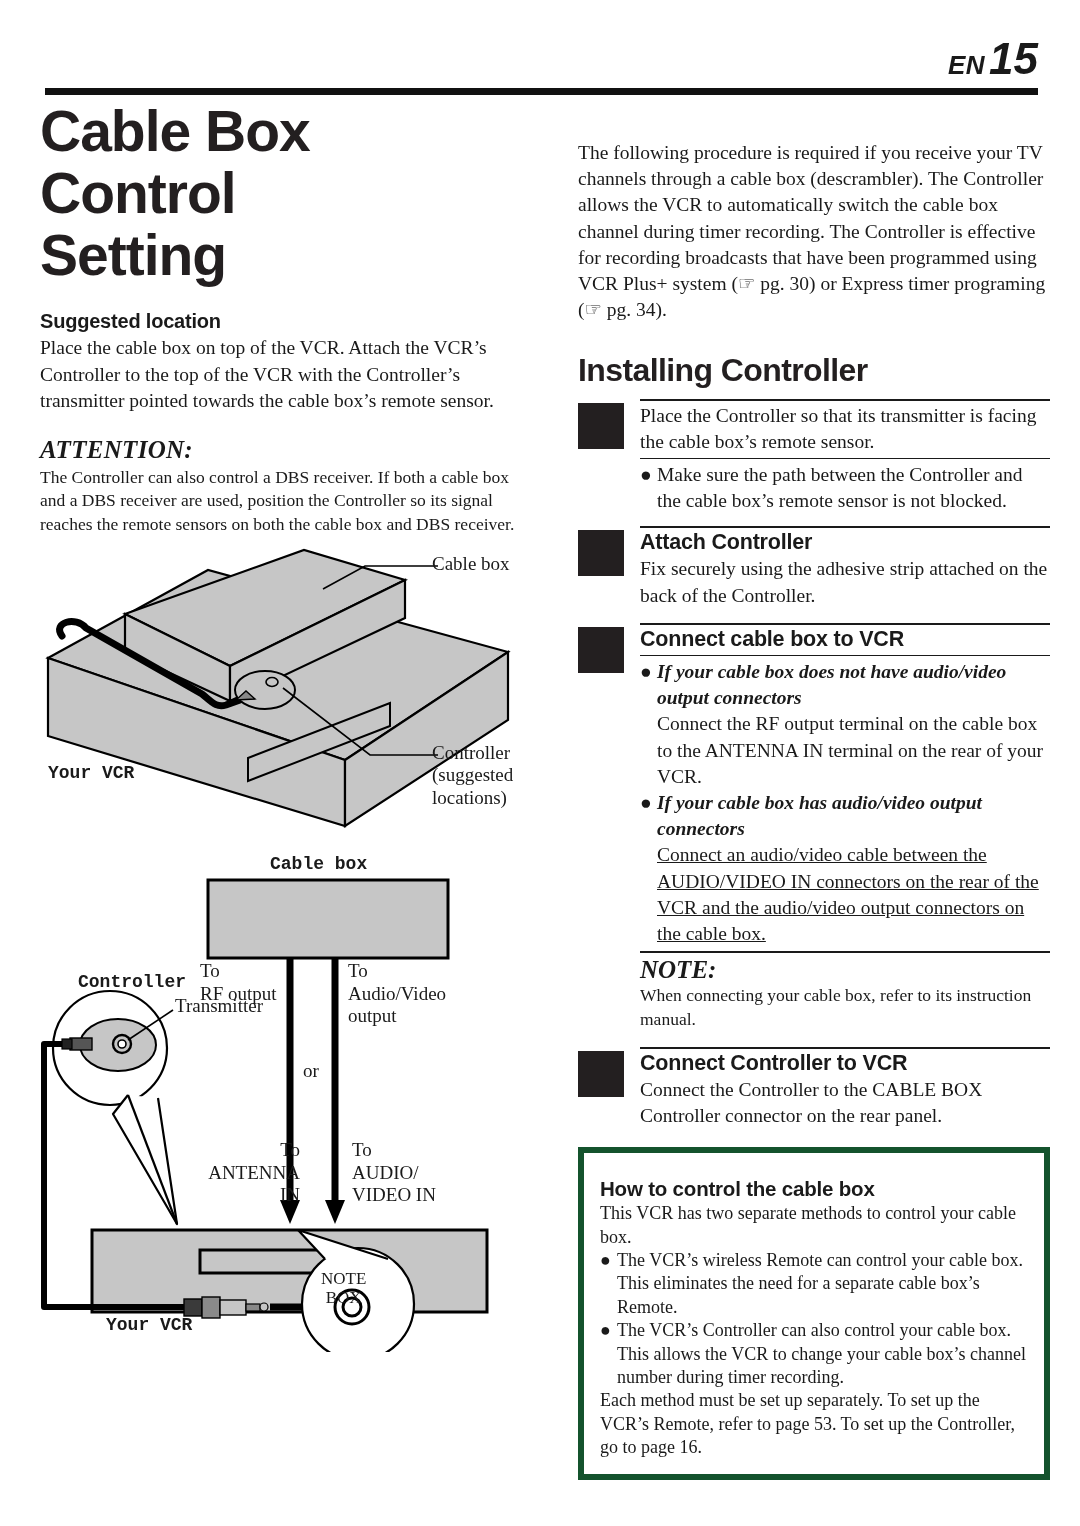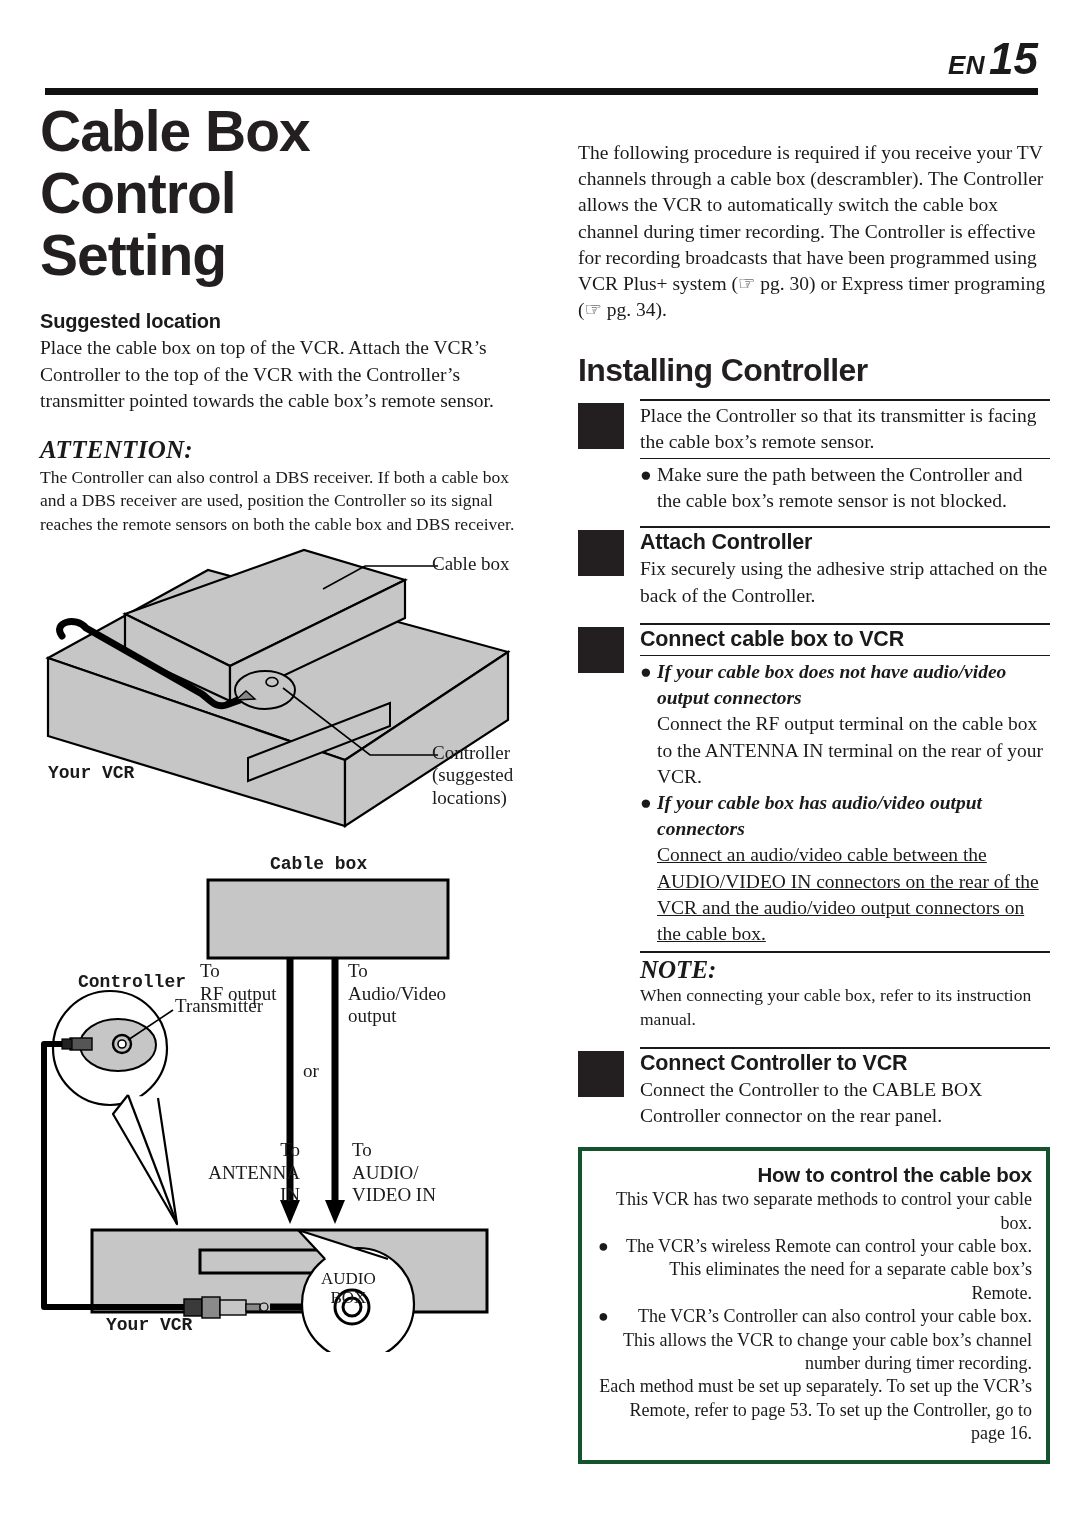--- a/index.html
+++ b/index.html
@@ -161,24 +161,23 @@
     height: 0;
   }
   .note-head {
     font-style: italic;
     font-size: 25px;
     margin: 3px 0 0 0;
   }
 
   
   .info-box {
-    border: 4px solid #14532d;
-    padding: 12px 14px 14px 16px;
+    border: 6px solid #14532d;
+    padding: 24px 14px 14px 16px;
     margin-top: 18px;
-    text-align: right;
   }
   .info-box h4 {
     font-family: "Liberation Sans", sans-serif;
     font-weight: bold;
     font-size: 20.5px;
     margin: 0 0 1px 0;
     letter-spacing: -0.2px;
   }
   .info-box p {
     font-size: 18px;
@@ -337,21 +336,21 @@
 
       <div style="position:absolute; left:312px; top:287px; line-height:1.2;">
         <div class="fig-label">To</div>
         <div class="fig-label">AUDIO/</div>
         <div class="fig-label">VIDEO IN</div>
       </div>
 
       <div class="fig-label-b" style="position:absolute; left:66px; top:463px;">Your VCR</div>
 
       <div style="position:absolute; left:281px; top:418px; line-height:1.1; text-align:center; font-size:17px;">
-        <div>AUDIO</div>
+        <div>NOTE</div>
         <div>BOX</div>
       </div>
     </div>
   </div>
 
   <div class="col-right">
 
     <p class="body-text">The following procedure is required if you receive your TV channels through a cable box (descrambler). The Controller allows the VCR to automatically switch the cable box channel during timer recording. The Controller is effective for recording broadcasts that have been programmed using VCR Plus+ system (☞ pg. 30) or Express timer programing (☞ pg. 34).</p>
 
     <h2 class="sec-title">Installing Controller</h2>

